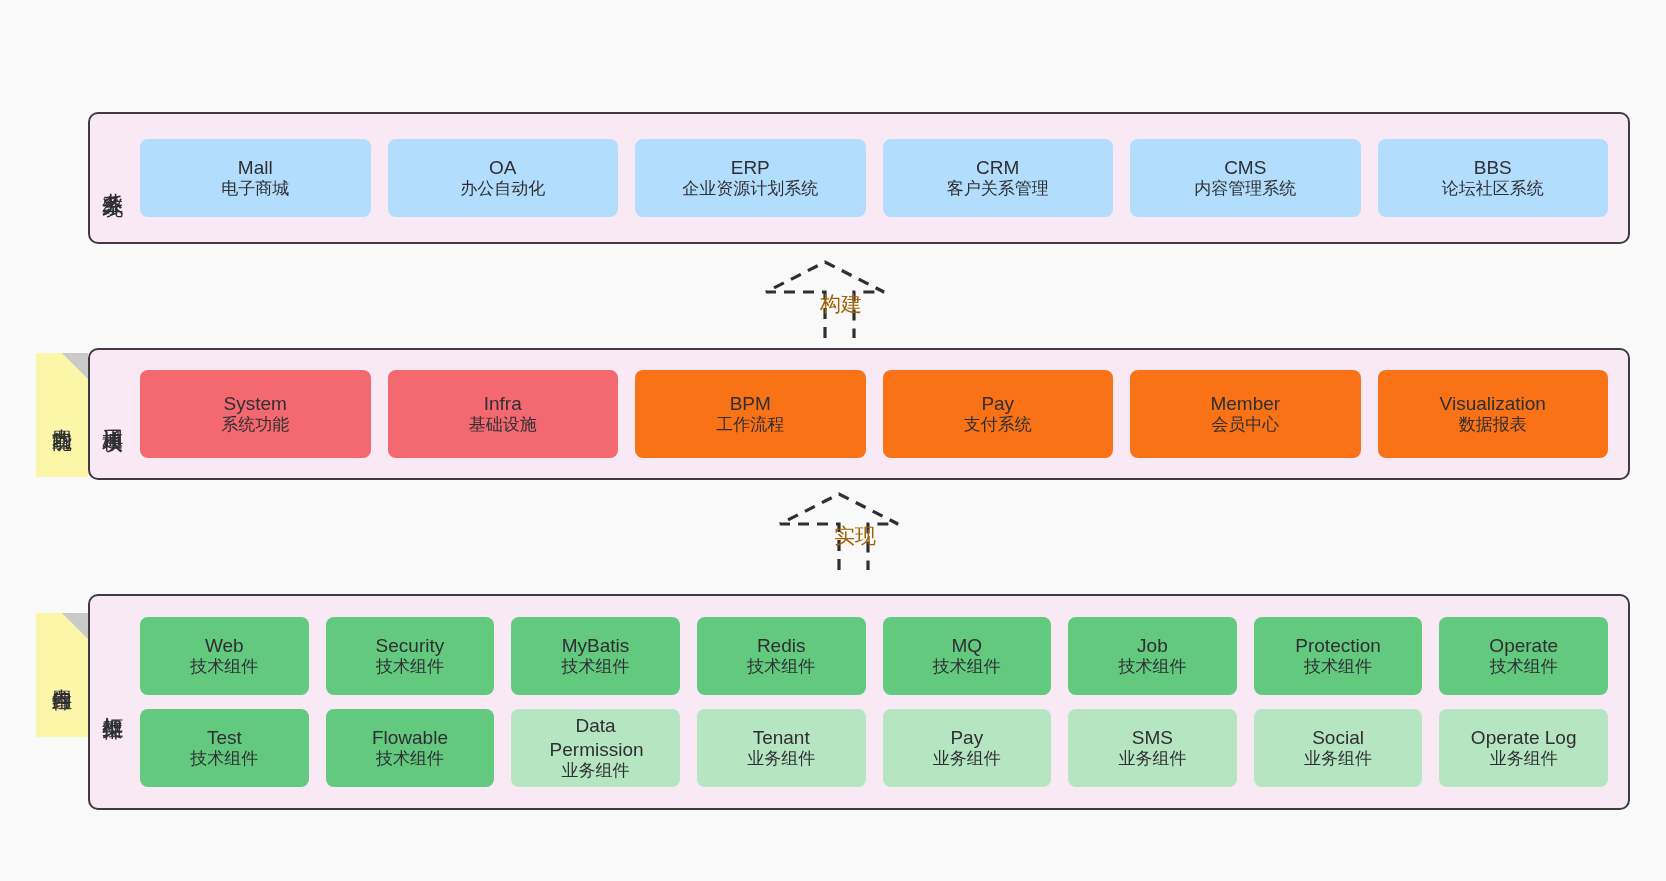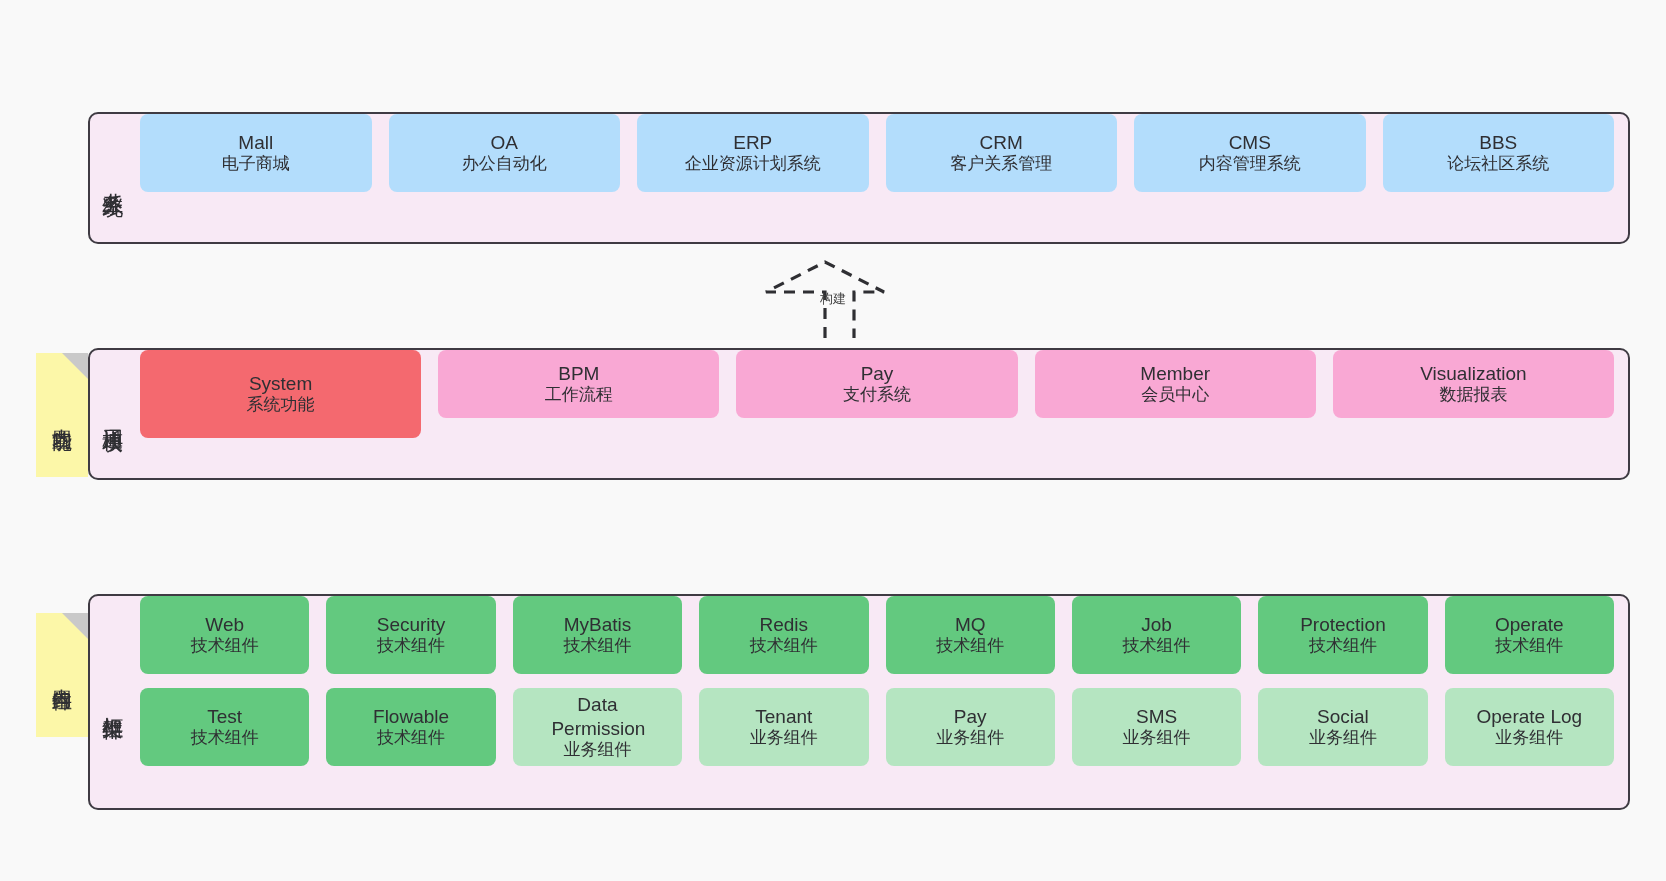--- a/index.html
+++ b/index.html
@@ -45,21 +45,22 @@
     writing-mode: vertical-rl;
     text-orientation: upright;
     letter-spacing: 1px;
     white-space: nowrap;
     user-select: none;
   }
 
   .layer-body {
     flex: 1 1 auto;
     display: flex;
-    padding: 0 14px 0 4px;
+    align-items: center;
+    padding: 0 20px 0 4px;
   }
 
   .layer-rows {
     flex: 1 1 auto;
     display: flex;
     flex-direction: column;
     gap: 14px;
     width: 100%;
   }
 
@@ -87,21 +88,21 @@
     font-size: 19px;
     color: #2f2f33;
   }
   .card .cn {
     font-size: 17px;
     color: #2f2f33;
   }
 
   .card-blue       { background: #b3ddfc; height: 78px; }
   .card-red        { background: #f4696f; height: 88px; }
-  .card-pink       { background: #f9a8d4; height: 68px; }
+  .card-pink       { background: #f97316; height: 88px; }
   .card-green      { background: #63c97f; height: 78px; }
   .card-lightgreen { background: #b5e5c1; height: 78px; }
 
   
   .sticky {
     position: absolute;
     box-sizing: border-box;
     background: #fcf7a8;
     display: flex;
     align-items: center;
@@ -129,22 +130,22 @@
   }
 
   
   .arrow {
     position: absolute;
     pointer-events: none;
   }
   .arrow svg { display: block; overflow: visible; }
   .arrow-label {
     position: absolute;
-    font-size: 13px;
-    color: #404040;
+    font-size: 21px;
+    color: #a16207;
     background: transparent;
     white-space: nowrap;
     user-select: none;
   }
 </style>
 </head>
 <body>
 
 <div class="canvas">
 
@@ -204,20 +205,24 @@
     <div class="layer-title">通用模块</div>
     <div class="layer-body">
       <div class="layer-rows">
         <div class="row">
 
           <div class="card card-red">
             <div class="en">System</div>
             <div class="cn">系统功能</div>
           </div>
 
+          <div class="card card-red">
+            <div class="en">Infra</div>
+            <div class="cn">基础设施</div>
+          </div>
 
           <div class="card card-pink">
             <div class="en">BPM</div>
             <div class="cn">工作流程</div>
           </div>
 
           <div class="card card-pink">
             <div class="en">Pay</div>
             <div class="cn">支付系统</div>
           </div>
@@ -230,20 +235,26 @@
           <div class="card card-pink">
             <div class="en">Visualization</div>
             <div class="cn">数据报表</div>
           </div>
 
         </div>
       </div>
     </div>
   </div>
 
+  <div class="arrow" style="left:774px; top:490px; width:140px; height:86px;">
+    <svg width="140" height="86" viewBox="0 0 140 86" aria-hidden="true">
+      <path d="M 65 80 L 65 34 L 6 34 L 65 4 L 124 34 L 94 34 L 94 80" fill="none" stroke="#2f2f33" stroke-width="3.2" stroke-dasharray="11 8" stroke-linecap="butt" stroke-linejoin="miter"></path>
+    </svg>
+    <div class="arrow-label" style="left:60px; top:32px;">实现</div>
+  </div>
 
   <div class="sticky" style="left:36px; top:613px; width:52px; height:124px;">
     <span>内置组件</span>
   </div>
 
   <div class="layer" id="layer-framework" style="left:88px; top:578px; width:1542px; height:216px;margin-top:16px;">
     <div class="layer-title">框架组件</div>
     <div class="layer-body">
       <div class="layer-rows">
 

